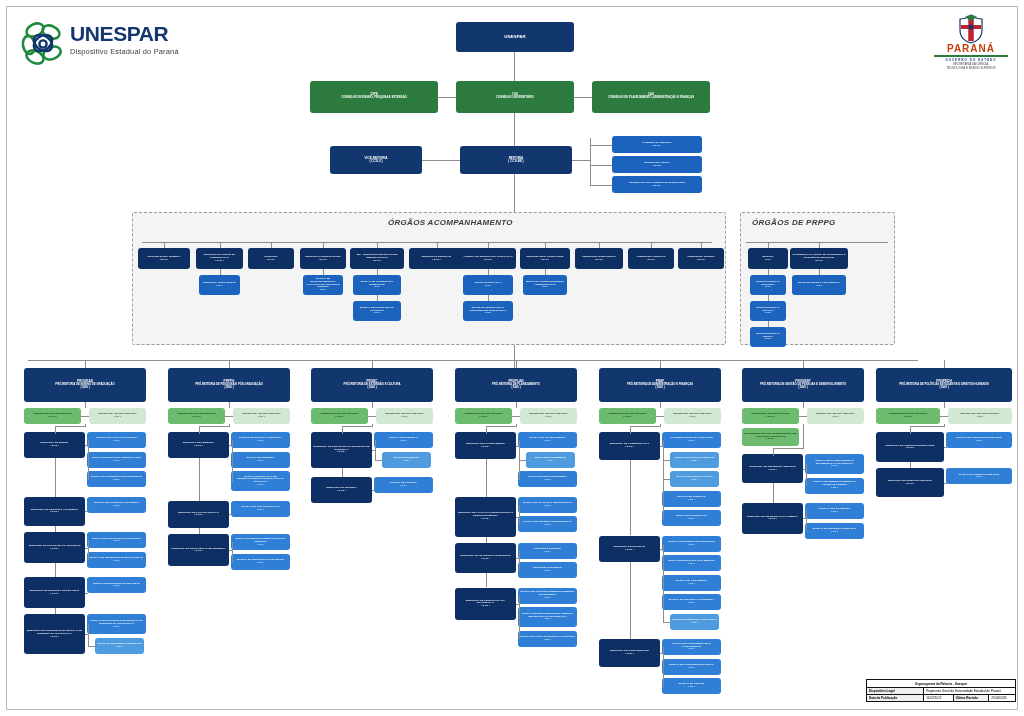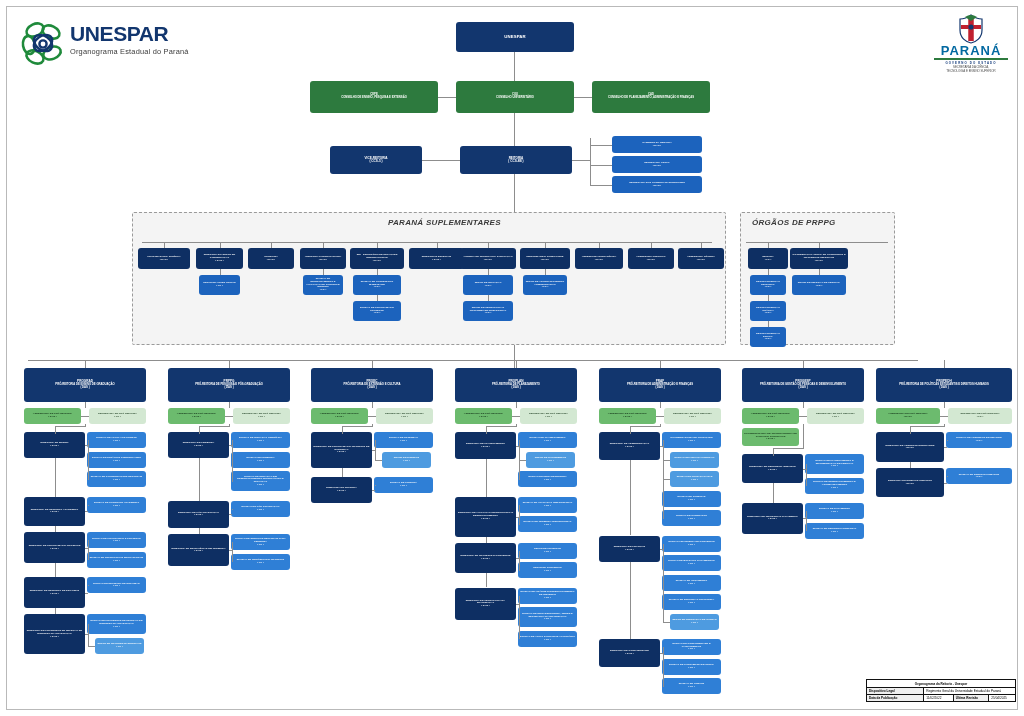--- a/index.html
+++ b/index.html
@@ -41,21 +41,21 @@
   
   .panel { position:absolute; border:1px dashed #9a9a9a; background:#f4f4f4;
            border-radius:2px; }
   .panel-title { position:absolute; font-style:italic; font-weight:bold;
                  color:#3a3a3a; font-size:8px; letter-spacing:.3px; }
 
   
   .logo-unespar { position:absolute; left:18px; top:20px; width:200px; height:48px; }
   .logo-parana { position:absolute; left:925px; top:14px; width:92px; height:66px;
                  text-align:center; }
-  .pr-word { font-size:13px; font-weight:bold; color:#0369a1; letter-spacing:1px;
+  .pr-word { font-size:10px; font-weight:bold; color:#c2410c; letter-spacing:1px;
              line-height:1; }
   .pr-bar { height:2px; background:#2d7a3e; margin:1px auto 1px; width:74px; }
   .pr-sub1 { font-size:2.9px; color:#10387a; letter-spacing:1.1px; font-weight:bold;}
   .pr-sub2 { font-size:2.9px; color:#444; line-height:1.25; margin-top:1px; }
 
   .un-name { font-size:21px; font-weight:bold; color:#12366e; letter-spacing:-0.4px;}
   .un-sub { font-size:7.4px; color:#3a3a3a; letter-spacing:.2px; margin-top:1px;}
 
   
   .legend { position:absolute; left:866px; top:679px; width:150px;
@@ -85,21 +85,21 @@
         <ellipse cx="34" cy="33" rx="9" ry="6" transform="rotate(-20 34 33)"></ellipse>
       </g>
       <g fill="none" stroke="#12366e" stroke-width="2.4">
         <ellipse cx="25" cy="23" rx="10" ry="7" transform="rotate(-35 25 23)"></ellipse>
         <ellipse cx="25" cy="23" rx="10" ry="7" transform="rotate(35 25 23)"></ellipse>
         <circle cx="25" cy="24" r="3.6"></circle>
       </g>
     </svg>
     <div style="position:absolute;left:52px;top:2px;">
       <div class="un-name">UNESPAR</div>
-      <div class="un-sub">Organograma Estadual do Paraná</div>
+      <div class="un-sub">Dispositivo Estadual do Paraná</div>
     </div>
   </div>
 
   <div class="logo-parana">
     <svg width="30" height="30" viewBox="0 0 30 30" style="display:block;margin:0 auto;">
       <path d="M15 1 C11 4 7 5 4 5 L4 16 C4 24 10 28 15 29 C20 28 26 24 26 16 L26 5 C23 5 19 4 15 1 Z" fill="#ffffff" stroke="#12366e" stroke-width="1.2"></path>
       <path d="M15 5 L15 27" stroke="#c0202f" stroke-width="5.5"></path>
       <path d="M5 13 L25 13" stroke="#c0202f" stroke-width="4"></path>
       <circle cx="15" cy="13" r="2.6" fill="#12366e"></circle>
       <path d="M9 3 Q15 -1 21 3 L15 7 Z" fill="#2d7a3e"></path>
@@ -173,21 +173,21 @@
         <div class="t5">SECRETARIA-GERAL</div>
         <div class="t5">( DAS )</div>
       </div>
       <div class="ln lnh" style="left:590px;top:164.5px;width:22px;"></div>
       <div class="box blue" style="left:612px;top:176px;width:90px;height:17px;">
         <div class="t5">SECRETARIA DOS CONSELHOS SUPERIORES</div>
         <div class="t5">( DAS )</div>
       </div>
       <div class="ln lnh" style="left:590px;top:184.5px;width:22px;"></div>
       <div class="panel" style="left:132px;top:212px;width:594px;height:133px;"></div>
-      <div class="panel-title" style="left:388px;top:218px;">PARANÁ SUPLEMENTARES</div>
+      <div class="panel-title" style="left:388px;top:218px;">ÓRGÃOS ACOMPANHAMENTO</div>
       <div class="panel" style="left:740px;top:212px;width:155px;height:133px;"></div>
       <div class="panel-title" style="left:752px;top:218px;">ÓRGÃOS DE PRPPG</div>
       <div class="ln lnh" style="left:142px;top:242px;width:570px;"></div>
       <div class="ln lnv" style="left:164px;top:242px;height:6px;"></div>
       <div class="box navy2" style="left:138px;top:248px;width:52px;height:21px;">
         <div class="t5">PROCURADORIA JURÍDICA</div>
         <div class="t5">( DAS )</div>
       </div>
       <div class="ln lnv" style="left:219.5px;top:242px;height:6px;"></div>
       <div class="box navy2" style="left:196px;top:248px;width:47px;height:21px;">

